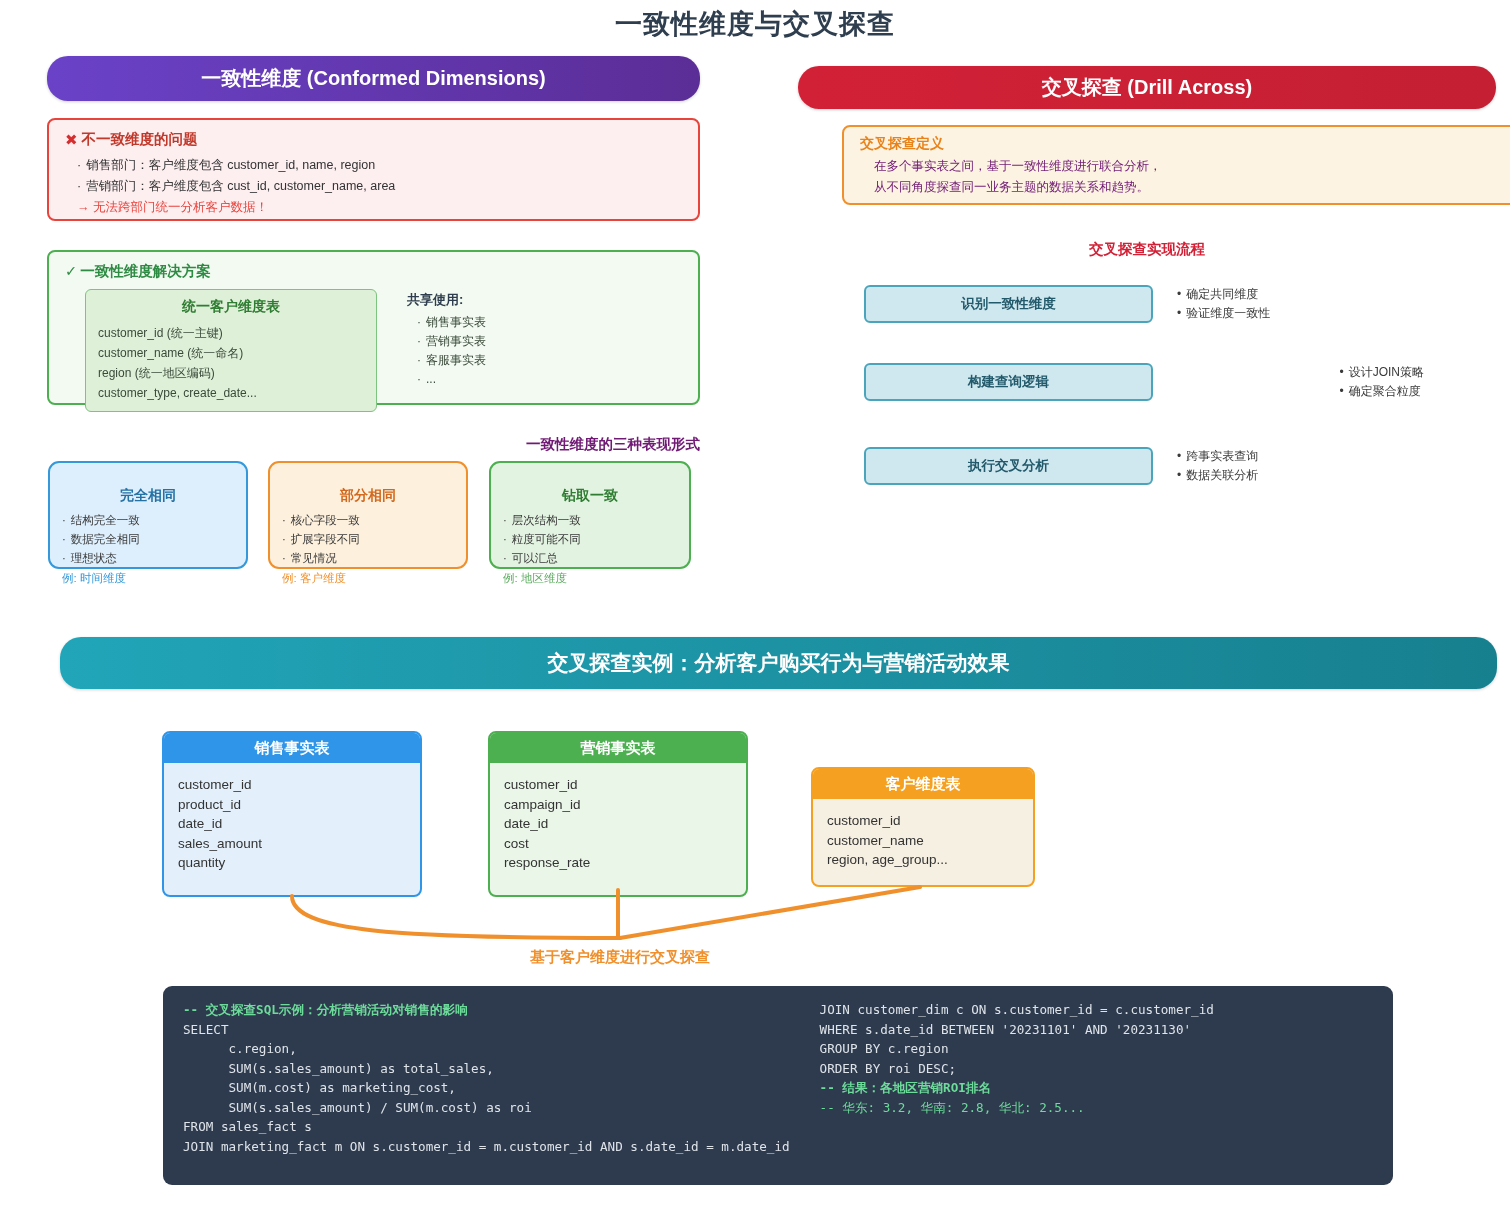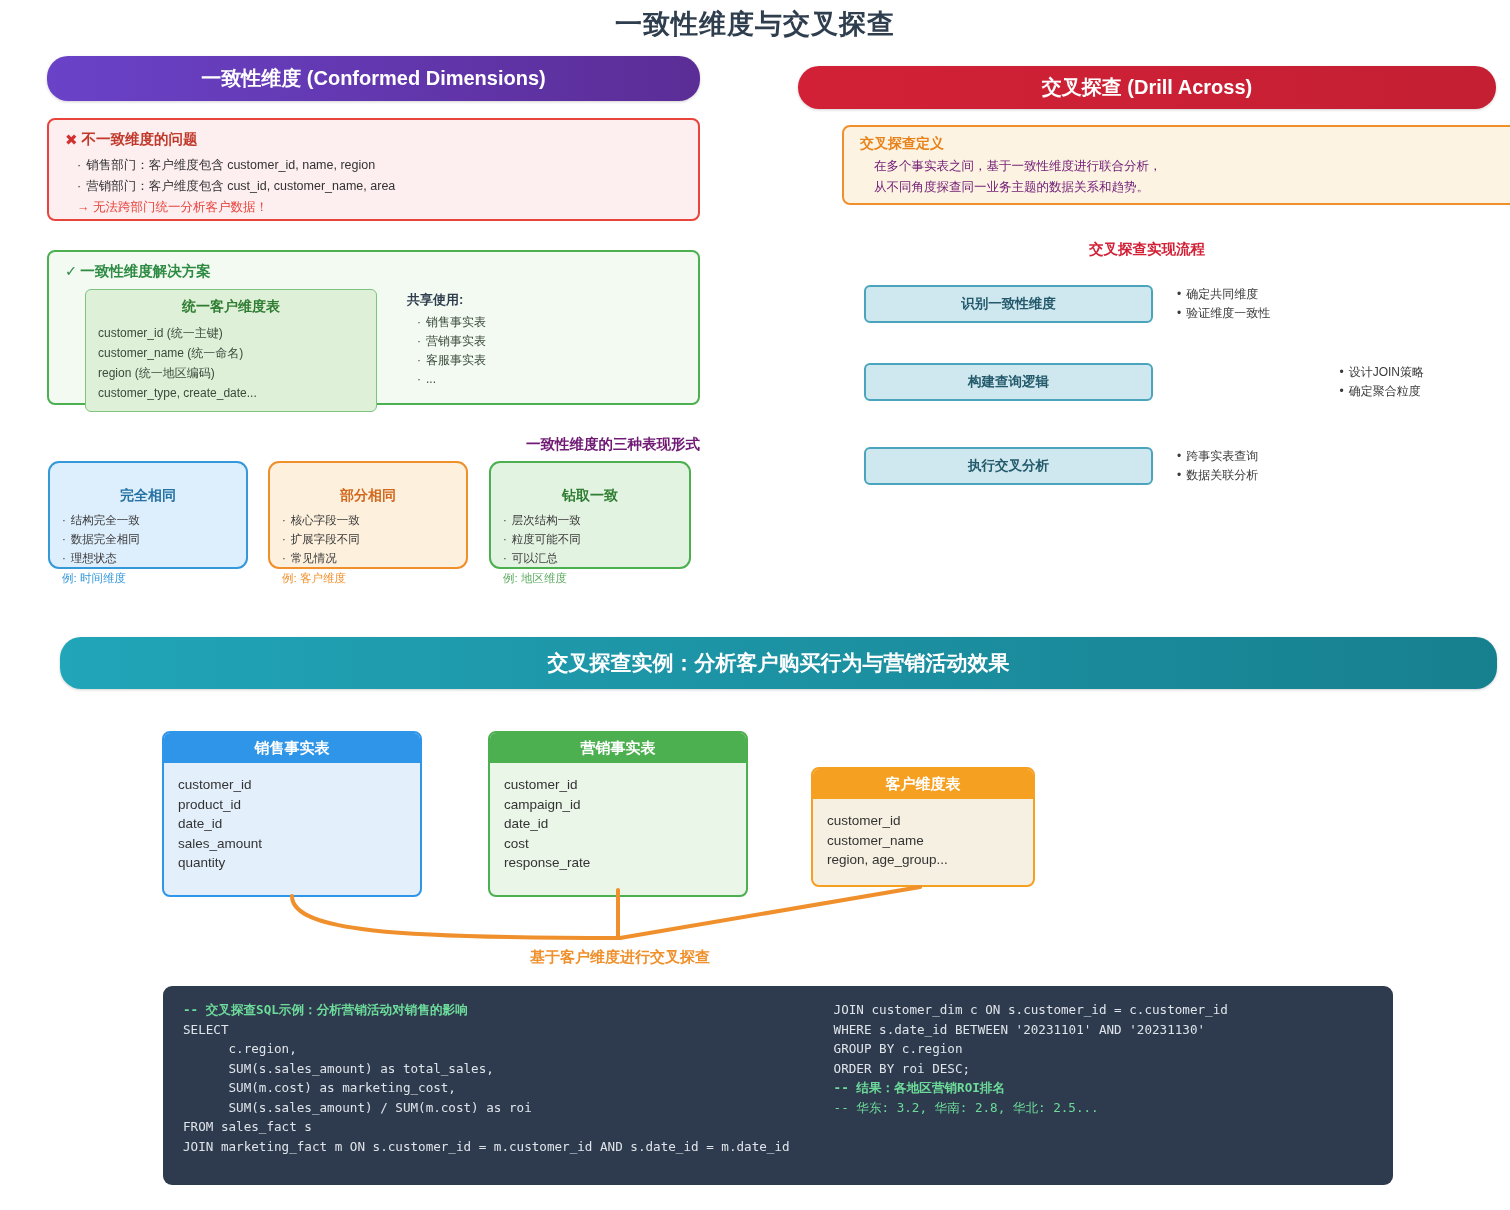--- a/index.html
+++ b/index.html
@@ -144,21 +144,21 @@
   .conn-svg { position: absolute; left: 0; top: 860px; width: 1510px; height: 110px; }
   .conn-label {
     position: absolute; left: 0; top: 948px; width: 1240px; text-align: center;
     font-size: 15px; font-weight: bold; color: #f0902c;
   }
 
   
   .sql-block {
     position: absolute; left: 163px; top: 986px; width: 1230px; height: 199px;
     background: #2e3b4e; border-radius: 9px; padding: 14px 20px;
-    display: flex; gap: 44px;
+    display: flex; gap: 30px;
   }
   .sql-col { flex: 1; }
   .sql-line {
     font-family: "DejaVu Sans Mono", "Liberation Mono", monospace;
     font-size: 12.6px; line-height: 19.5px; color: #dfe4ea; white-space: pre;
   }
   .sql-comment { color: #6ddb9a; font-weight: bold; }
   .sql-comment2 { color: #6ddb9a; }
 </style>
 </head>

